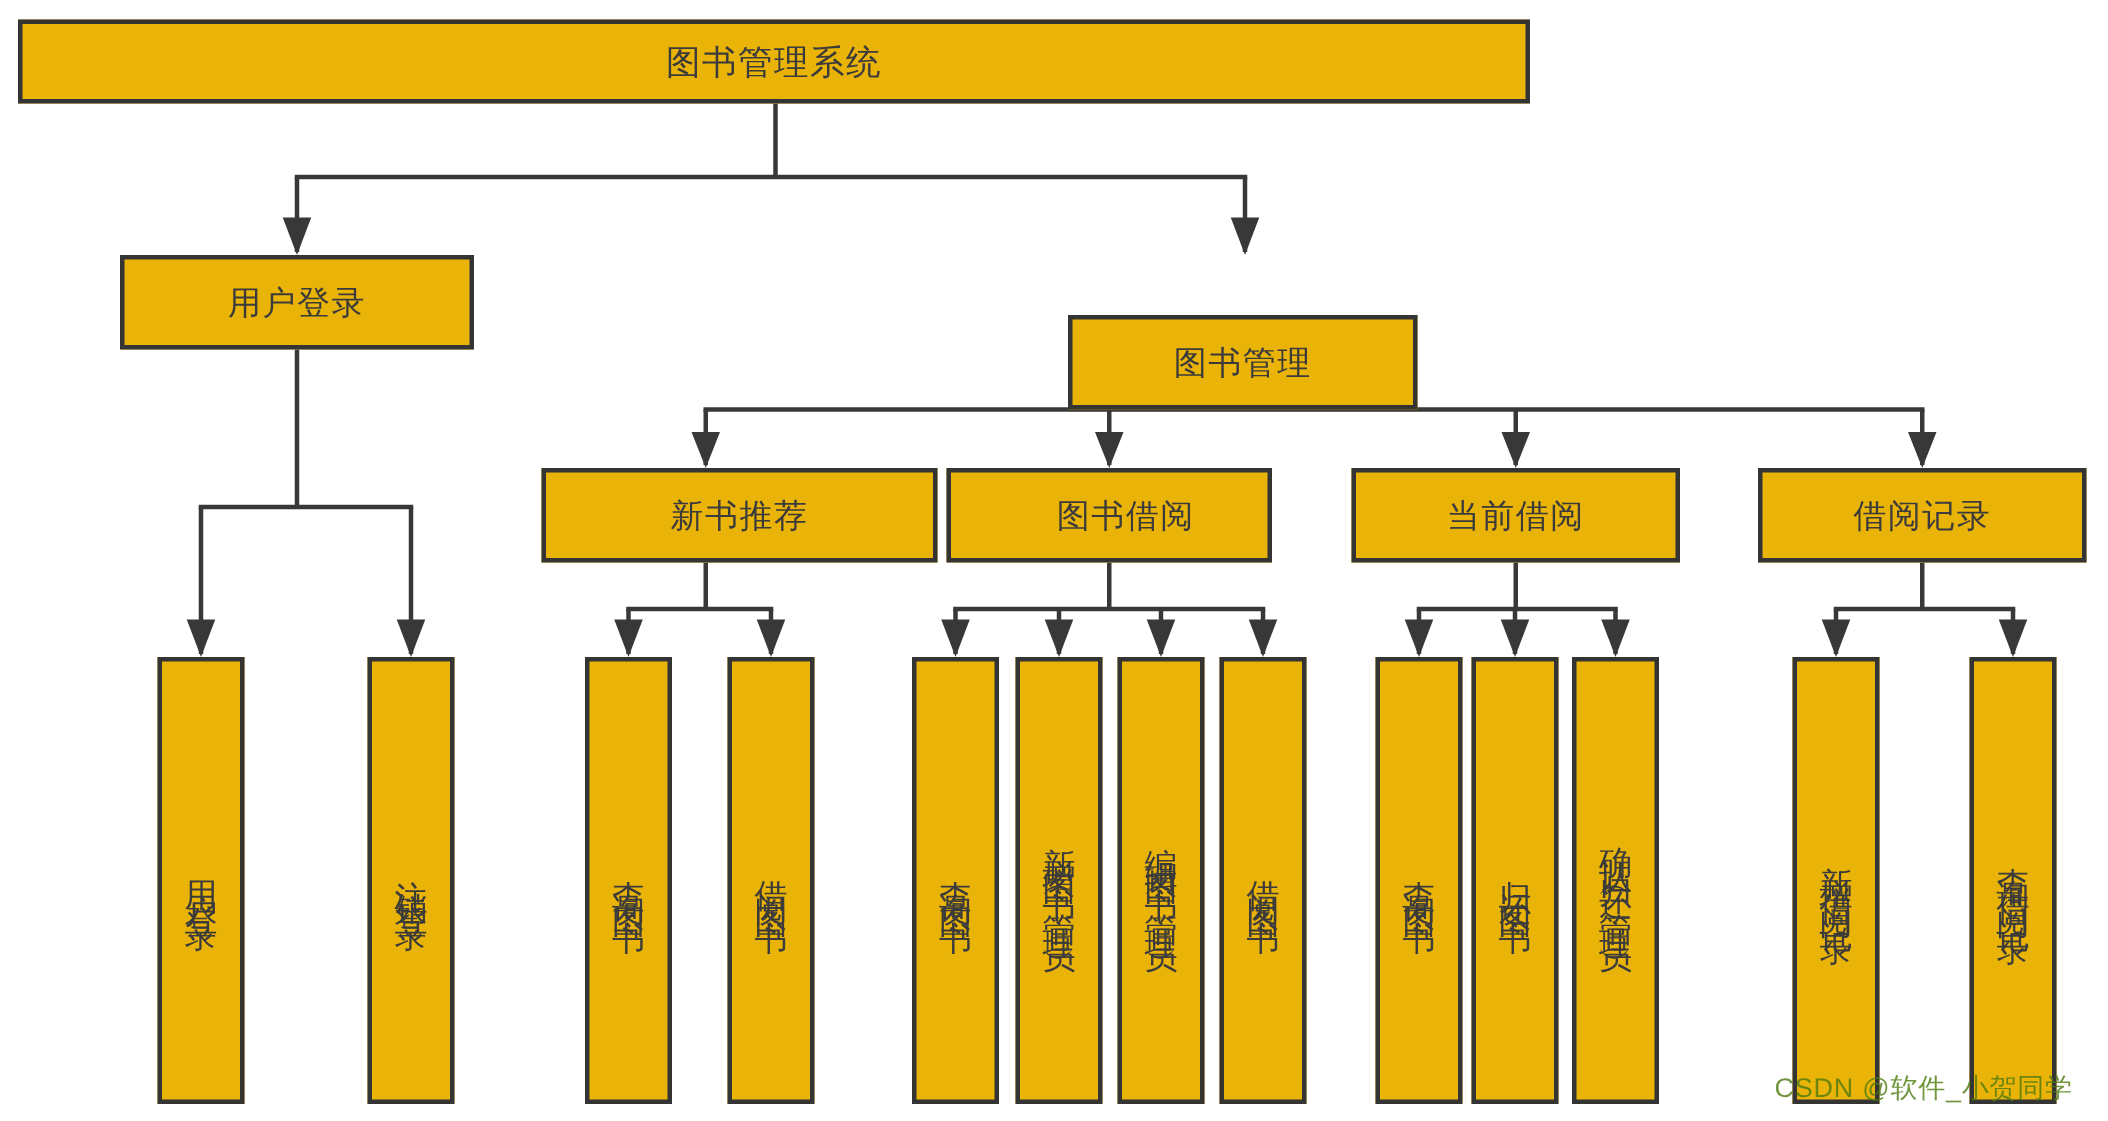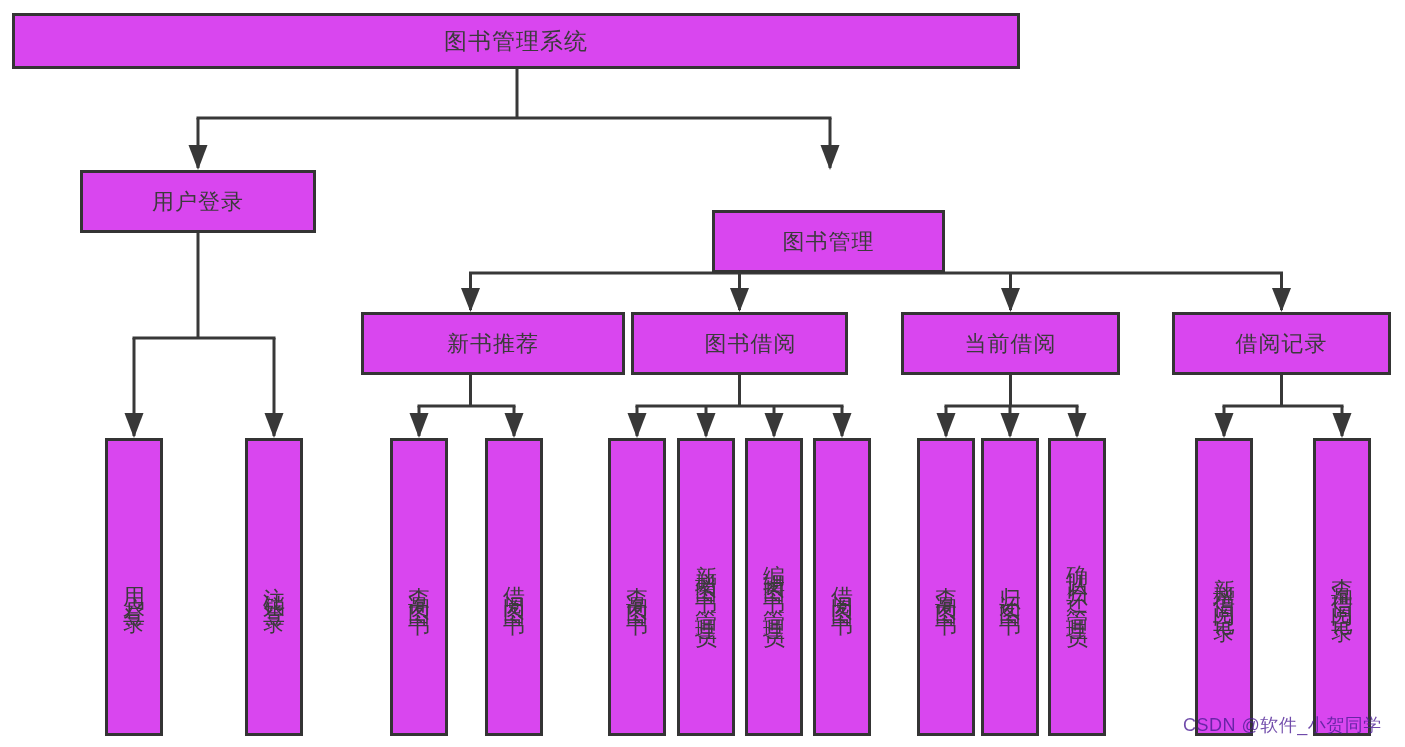--- a/index.html
+++ b/index.html
@@ -2,38 +2,38 @@
 <html><head>
 <meta charset="utf-8">
 <style>
   html,body{margin:0;padding:0;background:#ffffff;}
   #stage{
     position:relative;width:1405px;height:747px;background:#ffffff;overflow:hidden;
     font-family:"Liberation Sans","DejaVu Sans",sans-serif;
   }
   #connectors{position:absolute;left:0;top:0;width:1405px;height:747px;}
   .box{
-    position:absolute;box-sizing:border-box;background:#d946ef;
+    position:absolute;box-sizing:border-box;background:#eab308;
     border:3px solid #343434;color:#3b3b3b;
     display:flex;align-items:center;justify-content:center;
     text-align:center;line-height:1;
   }
   .root{font-size:23px;letter-spacing:1px;}
   .branch{font-size:22px;letter-spacing:1px;}
   .leaf{width:58px;height:298px;top:438px;}
   .leaf .vtext{
     writing-mode:vertical-rl;
     letter-spacing:9px;
     font-size:22px;
     line-height:1;
     white-space:nowrap;
   }
   #watermark{
     position:absolute;left:1183px;top:713px;width:215px;
-    font-size:18px;color:#4c1d95;opacity:0.8;letter-spacing:0.5px;
+    font-size:18px;color:#4d7c0f;opacity:0.8;letter-spacing:0.5px;
     white-space:nowrap;z-index:5;
   }
 </style>
 </head>
 <body>
 
 <div id="stage">
 
   <svg id="connectors" viewBox="0 0 1405 747" xmlns="http://www.w3.org/2000/svg">
     <g stroke="#383838" stroke-width="3" fill="none">

